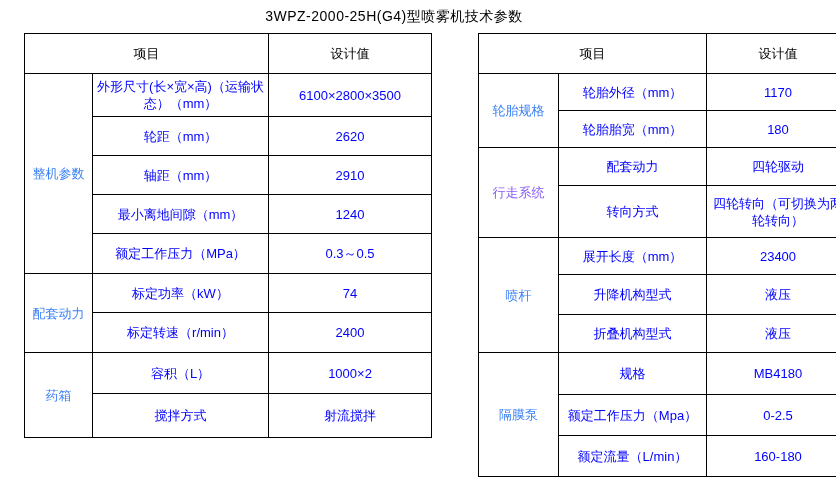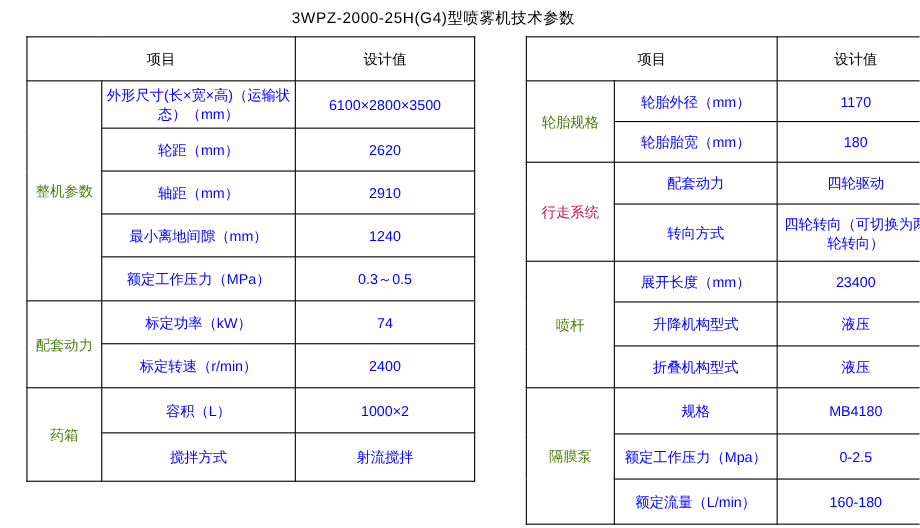--- a/index.html
+++ b/index.html
@@ -36,22 +36,22 @@
     text-align: center;
     vertical-align: middle;
     font-weight: normal;
     font-size: 13px;
     line-height: 17px;
     padding: 0 3px;
     overflow: hidden;
     word-break: break-all;
   }
   table.t th.hd { color: #000000; }
-  table.t th.grp { color: #4d7c0f; }
-  table.t th.grp-blue { color: #be185d; }
+  table.t th.grp { color: #3b82f6; }
+  table.t th.grp-blue { color: #8b5cf6; }
   table.t td.p, table.t td.v { color: #0000ff; }
   #left-table  { left: 8px;   top: 33px; width: 407px; }
   #right-table { left: 462px; top: 33px; width: 371px; }
 </style>
 </head>
 <body>
 
 <div class="title">3WPZ-2000-25H(G4)型喷雾机技术参数</div>
 
 <table class="t" id="left-table">

